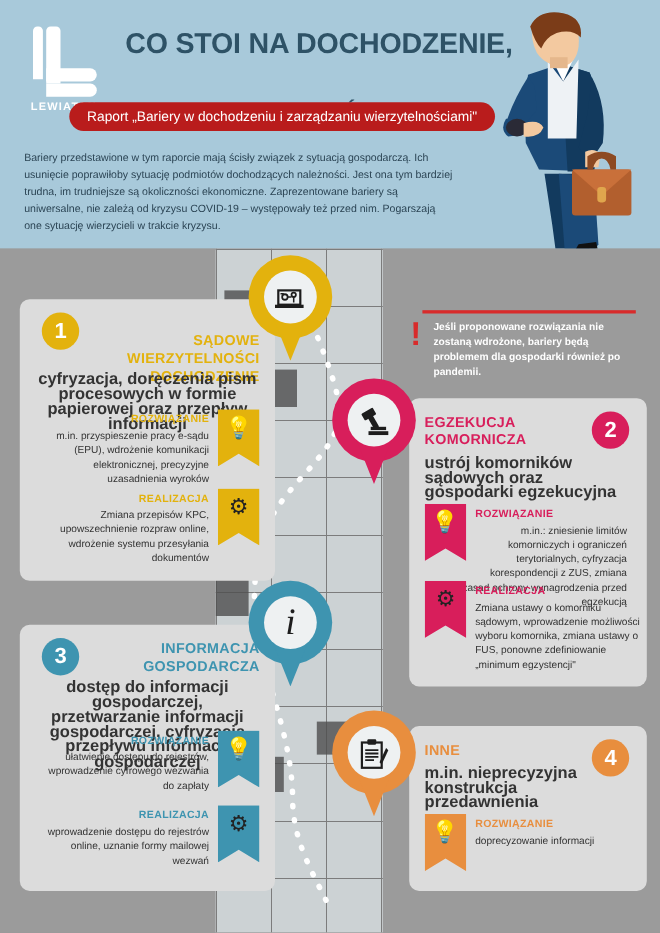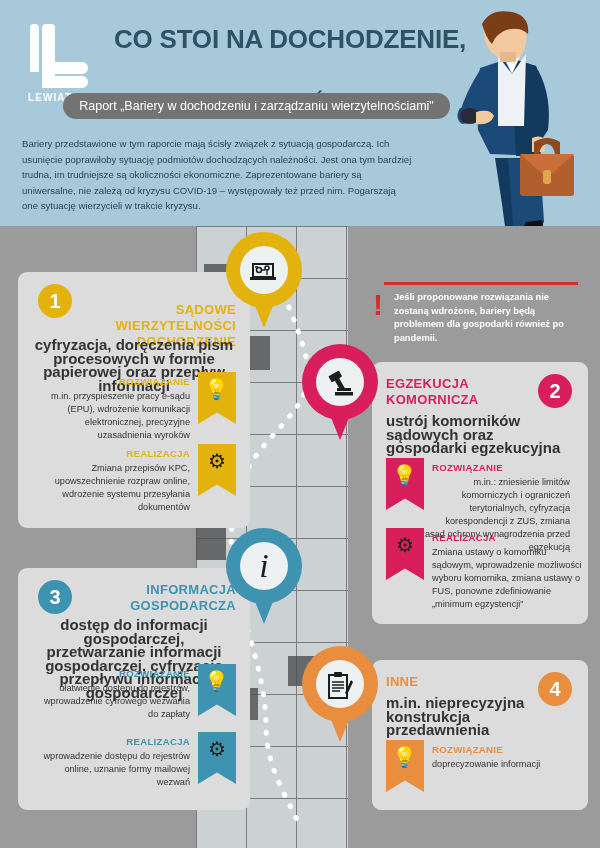--- a/index.html
+++ b/index.html
@@ -16,21 +16,21 @@
   .logo .bar1{position:absolute;left:8px;top:2px;width:9px;height:48px;background:#fff;border-radius:4px 4px 0 0;}
   .logo .bar2{position:absolute;left:20px;top:2px;width:13px;height:52px;background:#fff;border-radius:4px 4px 0 0;}
   .logo .foot{position:absolute;left:20px;top:40px;width:46px;height:12px;background:#fff;border-radius:0 6px 6px 0;}
   .logo .foot2{position:absolute;left:20px;top:54px;width:46px;height:12px;background:#fff;border-radius:0 6px 6px 0;}
   .logo .logotext{position:absolute;left:0;top:70px;width:72px;text-align:center;color:#fff;
     font-size:10px;font-weight:bold;letter-spacing:1.1px;}
 
   .h-title{position:absolute;left:95px;top:24px;width:390px;text-align:center;}
   .h-title .l1{color:#2e5266;font-size:26px;font-weight:bold;line-height:30px;letter-spacing:-0.2px;}
   .h-title .l2{color:#2e5266;font-size:20px;font-weight:bold;line-height:32px;letter-spacing:-0.2px;margin-top:32px;}
-  .subtitle{position:absolute;left:63px;top:93px;width:387px;height:26px;background:#737373;
+  .subtitle{position:absolute;left:63px;top:93px;width:387px;height:26px;background:#b91c1c;
     border-radius:13px;color:#fff;font-size:12.5px;line-height:26px;text-align:center;}
   .intro{position:absolute;left:22px;top:136px;width:390px;color:#2b4454;font-size:9.6px;line-height:15.5px;}
 
   
   .man{position:absolute;left:440px;top:8px;width:160px;height:268px;}
 
   
   .map{position:absolute;left:0;top:226px;width:600px;height:622px;background:#9b9b9b;overflow:hidden;}
   .mapgrid{position:absolute;left:196px;top:0;width:152px;height:622px;
     background:

